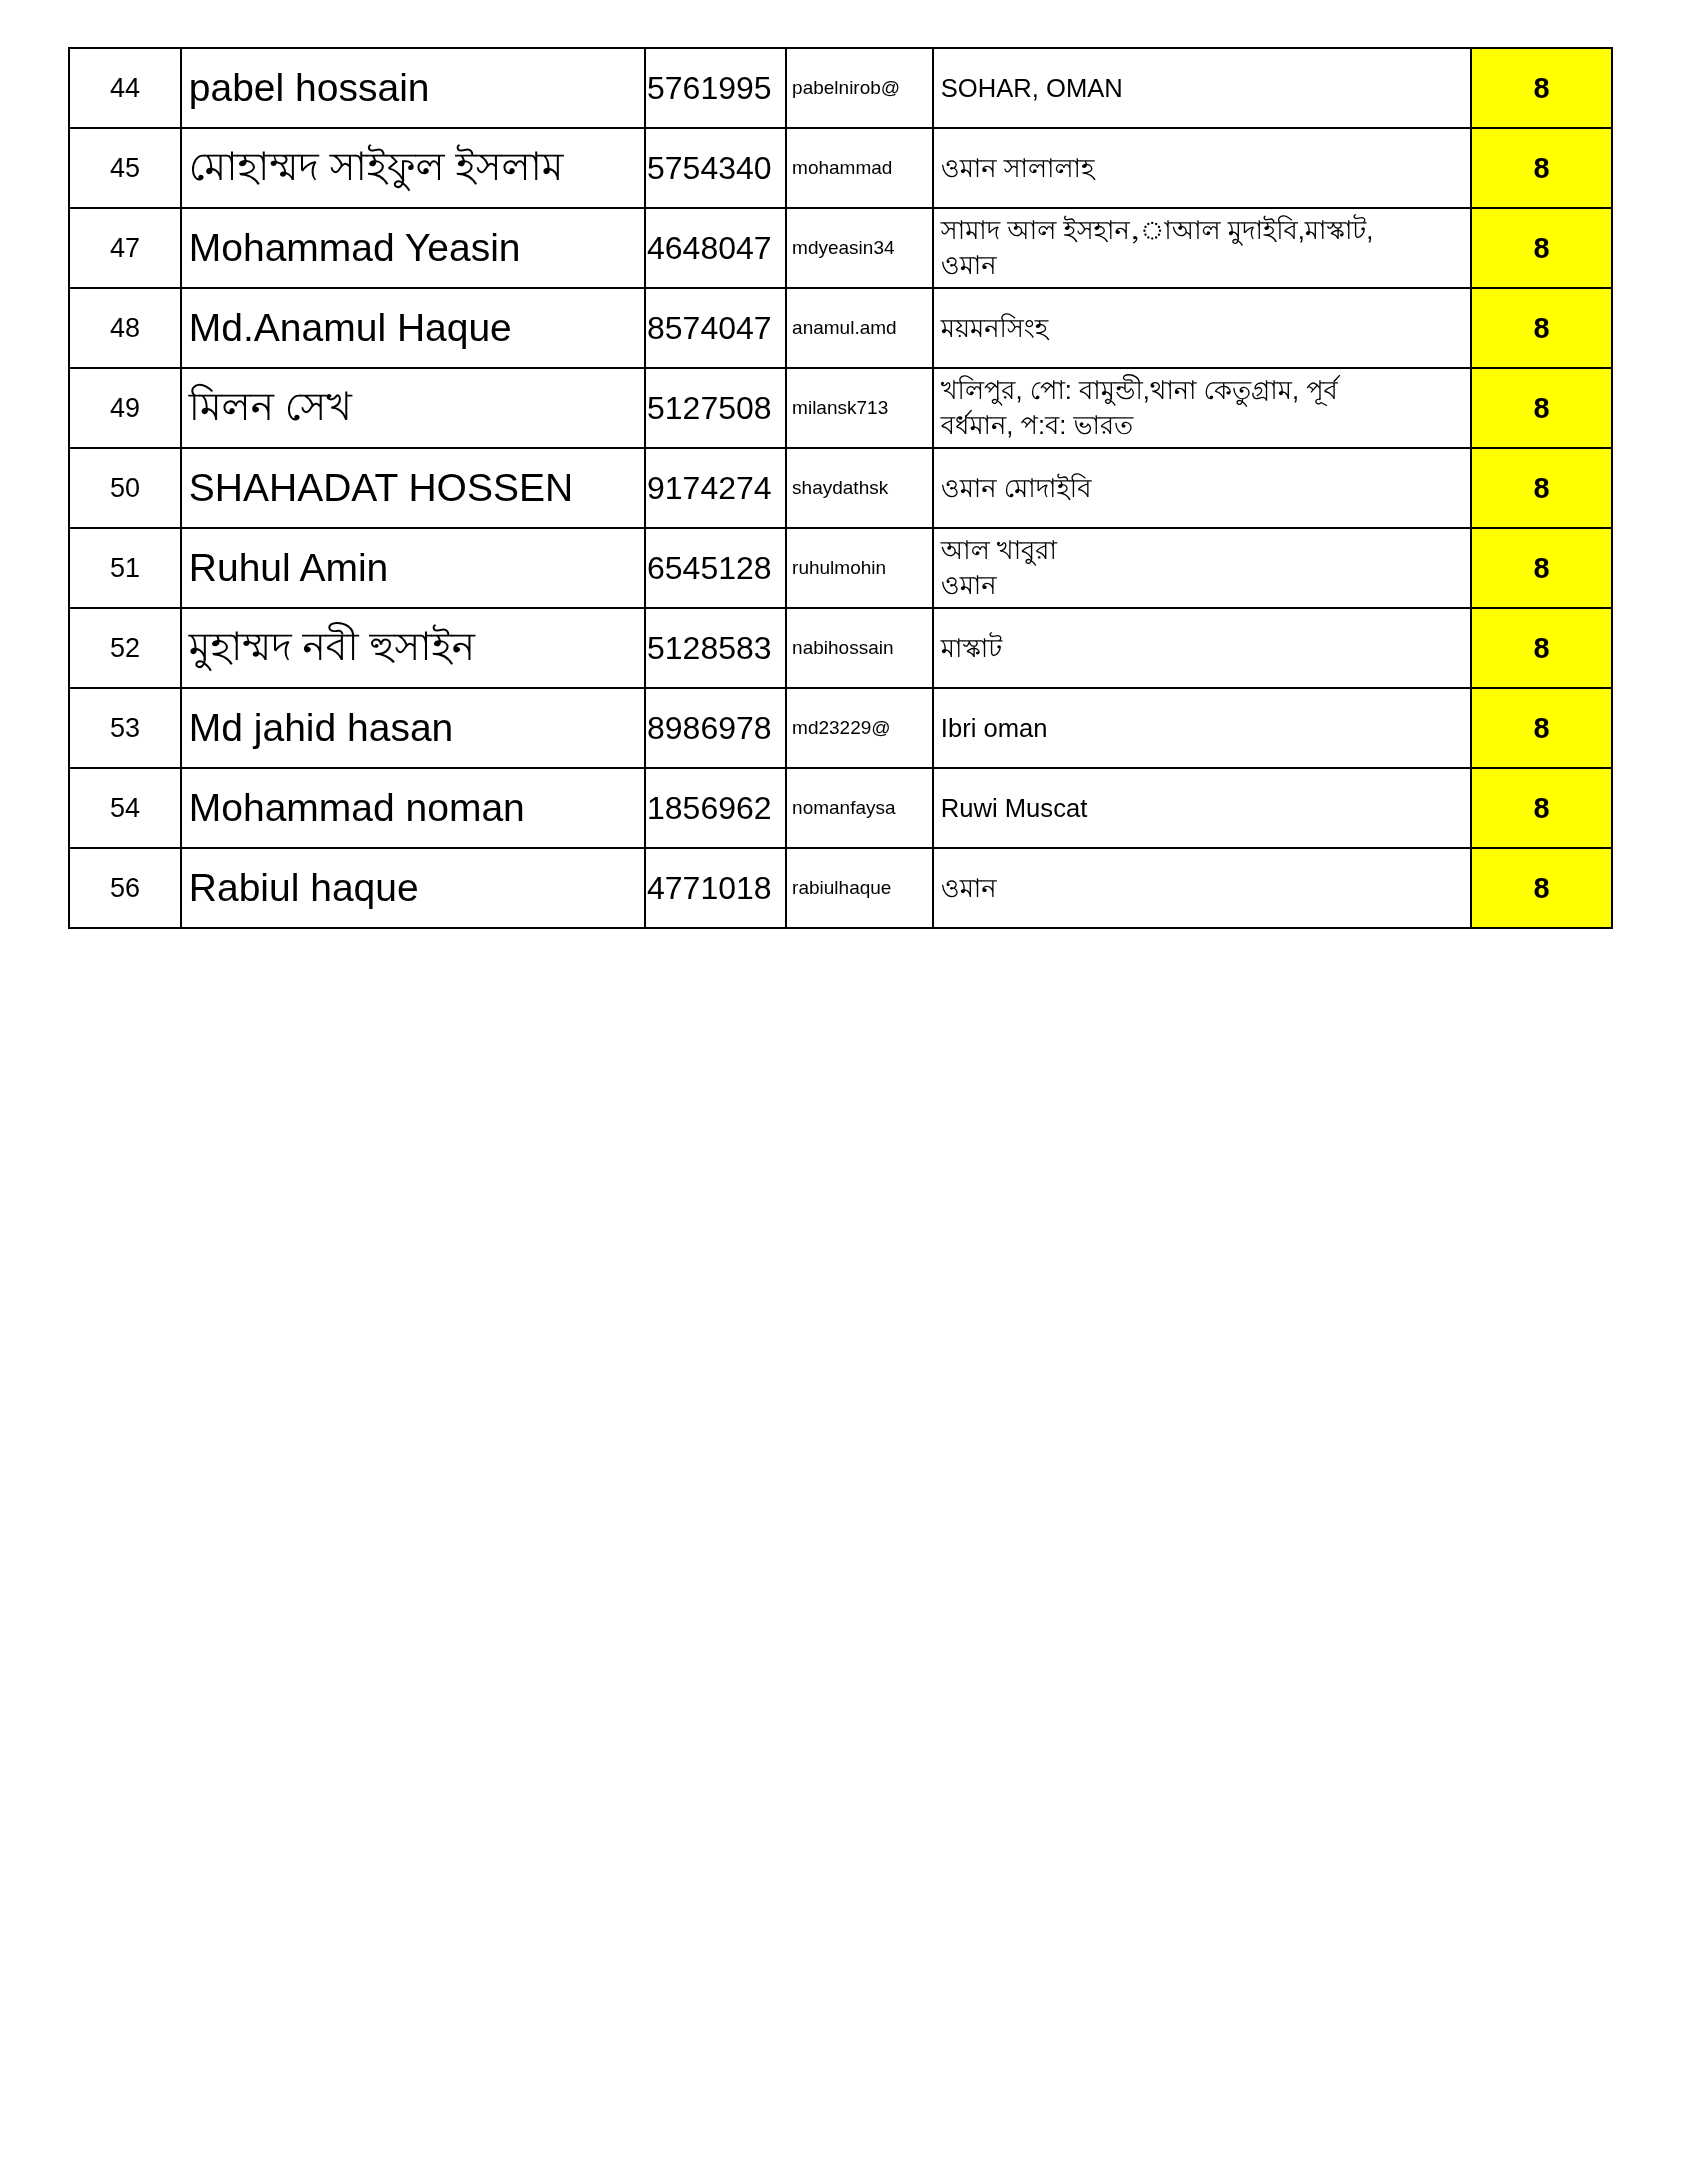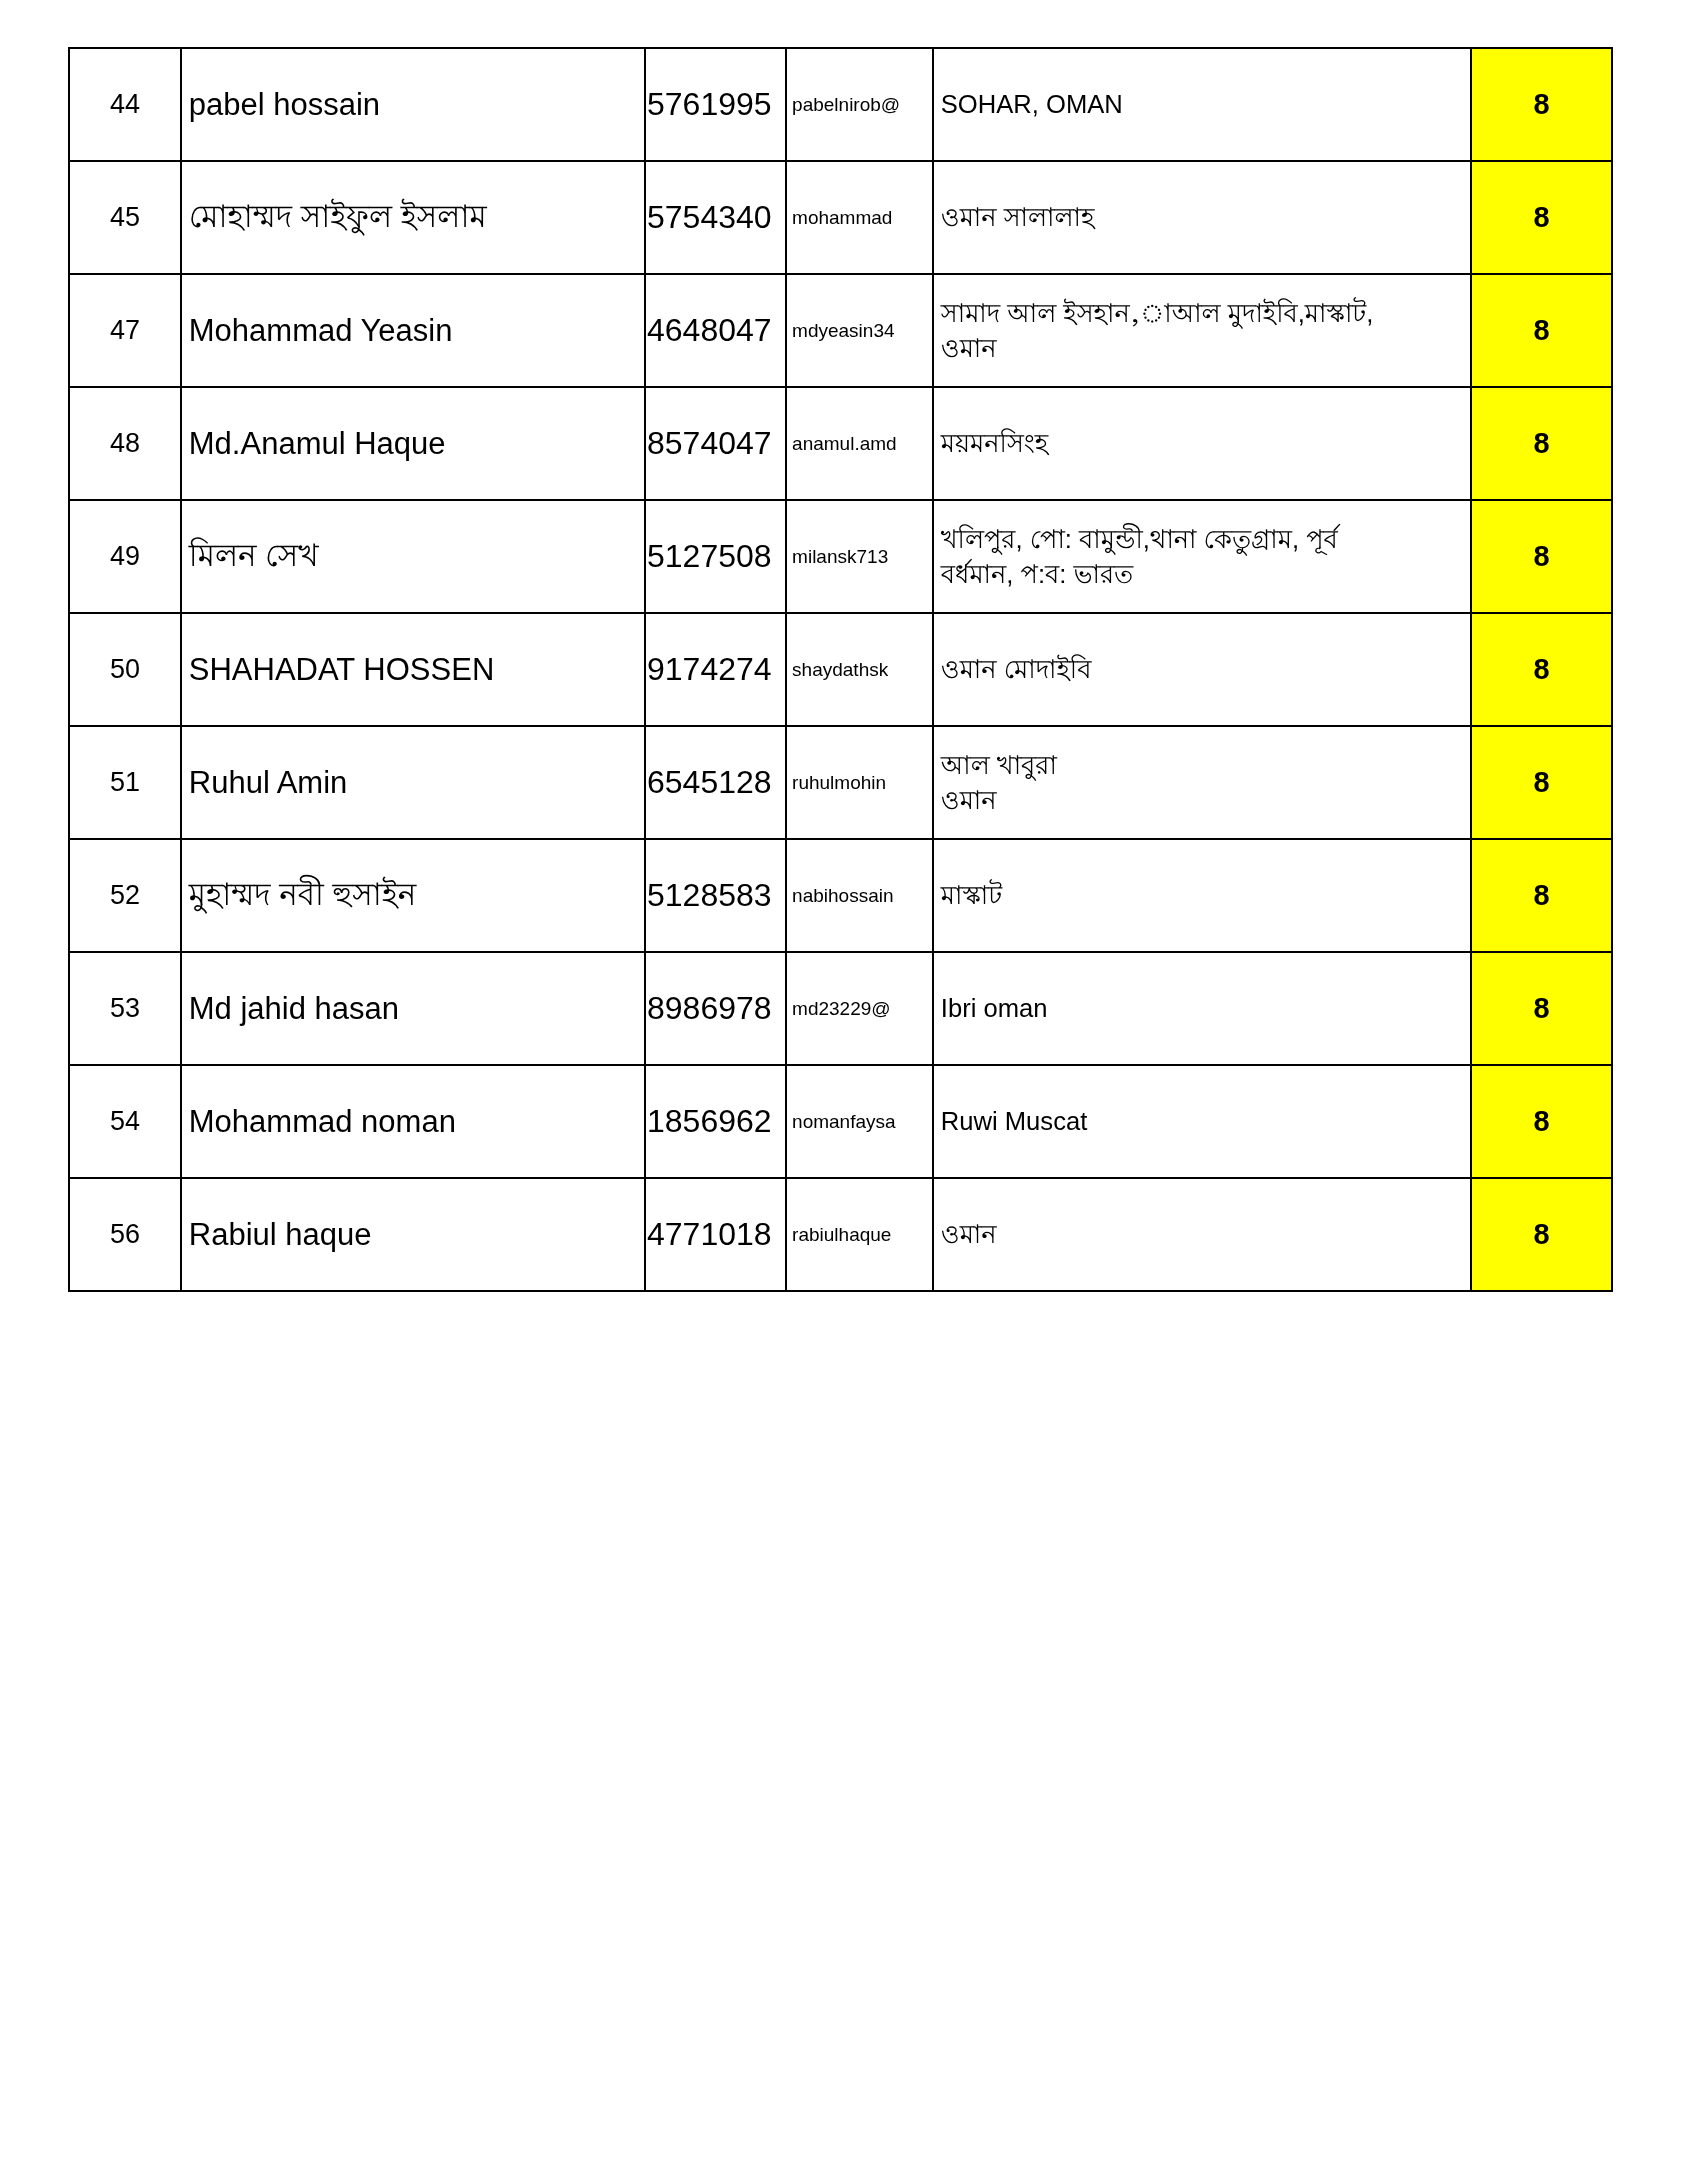--- a/index.html
+++ b/index.html
@@ -22,37 +22,37 @@
     width: 1543px;
     border-collapse: collapse;
     table-layout: fixed;
   }
   table.sheet td {
     border: 2.6px solid #000000;
     vertical-align: middle;
     overflow: hidden;
     background: #ffffff;
   }
-  tr.row { height: 113px; }
+  tr.row { height: 80px; }
 
   col.w-no    { width: 112px; }
   col.w-name  { width: 464px; }
   col.w-num   { width: 141px; }
   col.w-email { width: 147px; }
   col.w-loc   { width: 538px; }
   col.w-score { width: 141px; }
 
   td.c-no {
     text-align: center;
     font-size: 27px;
   }
   td.c-name {
     text-align: left;
     padding-left: 6.8px;
-    font-size: 31px;
+    font-size: 39px;
     white-space: nowrap;
   }
   td.c-num {
     text-align: right;
     padding-right: 21px;
     font-size: 32px;
     white-space: nowrap;
   }
   td.c-email {
     text-align: left;

